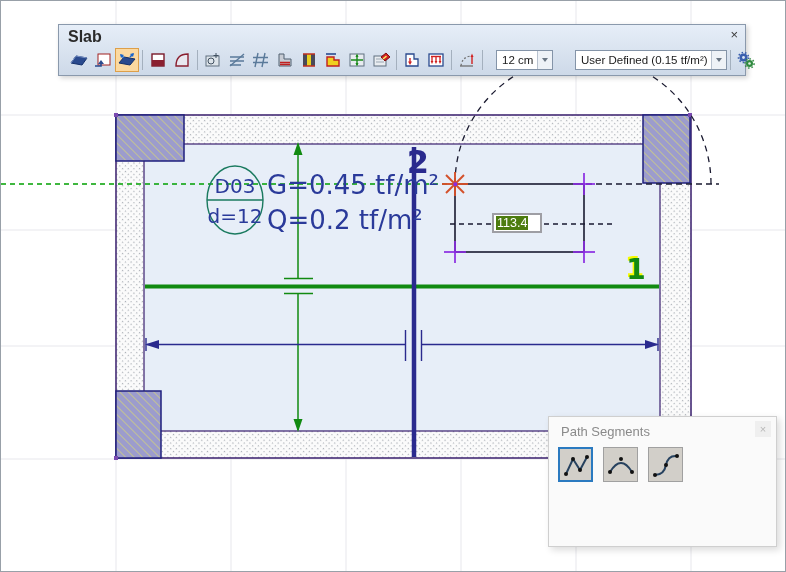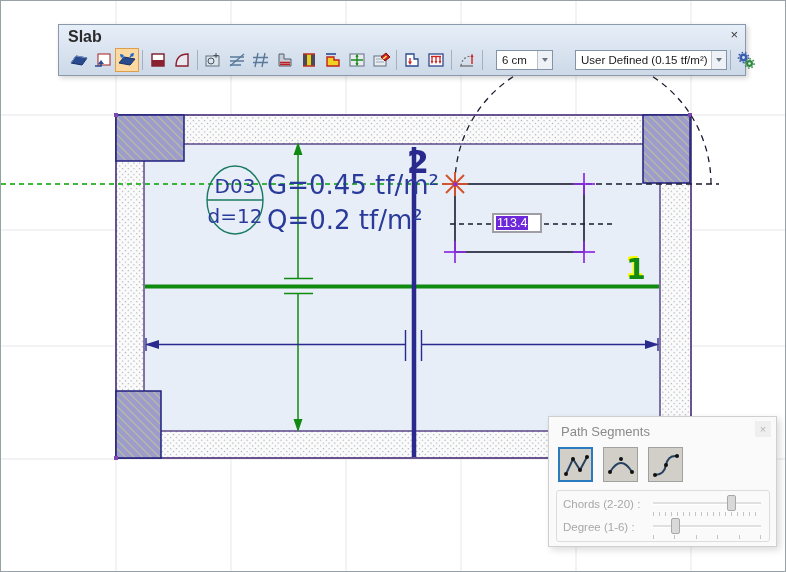--- a/index.html
+++ b/index.html
@@ -4,21 +4,21 @@
 <style>
   html,body{margin:0;padding:0;background:#d8d8d8;font-family:"Liberation Sans",sans-serif;}
   .screen{position:relative;width:786px;height:572px;background:#ffffff;border:1px solid #98a0a8;
           box-sizing:border-box;overflow:hidden;}
   .drawing{position:absolute;left:0;top:0;z-index:1;}
 
   
   .dim-input{position:absolute;left:491px;top:212px;width:50px;height:20px;z-index:6;
              background:#ffffff;border:2px solid #9e9ea4;box-sizing:border-box;
              display:flex;align-items:center;padding-left:2px;}
-  .dim-input .sel{background:#6d28d9;color:#fff;font-size:12.5px;line-height:14px;padding:0 1px;}
+  .dim-input .sel{background:#4d7c0f;color:#fff;font-size:12.5px;line-height:14px;padding:0 1px;}
 
   
   .tbwin{position:absolute;left:57px;top:23px;width:688px;height:52px;z-index:10;
          background:linear-gradient(#e6eef8,#cdd9e8);border:1px solid #8a99ac;
          box-sizing:border-box;box-shadow:2px 2px 5px rgba(0,0,0,.18);}
   .tb-title{position:absolute;left:9px;top:3px;font-size:16px;font-weight:bold;color:#2a2a2a;}
   .tb-close{position:absolute;right:7px;top:2px;font-size:13px;color:#3a3a3a;cursor:default;line-height:15px;}
   .tb-row{position:absolute;left:8px;top:21px;height:27px;display:flex;align-items:center;}
   .tbtn{width:24px;height:24px;display:flex;align-items:center;justify-content:center;
         border:1px solid transparent;box-sizing:border-box;}
@@ -30,21 +30,21 @@
   .combo-btn{width:14px;height:100%;background:#eef2f7;border-left:1px solid #b8c2cf;
              display:flex;align-items:center;justify-content:center;}
   .arrow-down{width:0;height:0;border-left:3.5px solid transparent;border-right:3.5px solid transparent;
               border-top:4px solid #6a7684;}
   .c1{width:57px;margin-left:10px;}
   .c2{width:152px;margin-left:22px;}
 
   
   .panel{position:absolute;left:547px;top:415px;width:229px;height:131px;z-index:9;
          background:#fafafa;border:1px solid #cfcfcf;box-sizing:border-box;
-         box-shadow:3px 3px 7px rgba(0,0,0,.14);}
+         box-shadow:3px 3px 7px rgba(0,0,0,.14);text-align:right;}
   .p-title{position:absolute;left:12px;top:7px;font-size:13px;color:#8a8a8a;}
   .p-close{position:absolute;right:5px;top:4px;width:16px;height:16px;background:#efefef;
            color:#b8b8b8;font-size:11px;display:flex;align-items:center;justify-content:center;}
   .p-btns{position:absolute;left:9px;top:30px;display:flex;}
   .pbtn{width:35px;height:35px;background:#d2cfc9;border:1px solid #a0a0a0;box-sizing:border-box;
         margin-right:10px;display:flex;align-items:center;justify-content:center;}
   .pbtn.sel{border:2px solid #2a7ac0;}
   .p-group{position:absolute;left:7px;top:73px;width:214px;height:52px;border:1px solid #dddddd;
            border-radius:3px;box-sizing:border-box;}
   .p-row{position:absolute;left:6px;right:6px;height:22px;display:flex;align-items:flex-start;}
@@ -298,21 +298,21 @@
         <svg width="20" height="20">
             <path d="M3 16 H16" stroke="#707070" stroke-width="1.3"></path>
             <path d="M4 16 Q5 7 14 6" fill="none" stroke="#707070" stroke-width="1.2" stroke-dasharray="2 2"></path>
             <path d="M15 14 V6" stroke="#d02020" stroke-width="1.4"></path>
             <polygon points="15,3.5 13.5,7 16.5,7" fill="#d02020"></polygon>
           </svg>
       </div>
       <div class="tsep"></div>
 
       <div class="combo c1">
-        <span class="combo-text">6 cm</span>
+        <span class="combo-text">12 cm</span>
         <span class="combo-btn">
             <span class="arrow-down"></span>
           </span>
       </div>
       <div class="combo c2">
         <span class="combo-text">User Defined  (0.15 tf/m²)</span>
         <span class="combo-btn">
             <span class="arrow-down"></span>
           </span>
       </div>
@@ -356,33 +356,15 @@
       <div class="pbtn">
         <svg width="30" height="30">
             <path d="M4 25 Q13 25 15 15 Q17 5 26 6" fill="none" stroke="#27425f" stroke-width="2"></path>
             <circle cx="4" cy="25" r="2" fill="#111"></circle>
             <circle cx="15" cy="15" r="2" fill="#111"></circle>
             <circle cx="26" cy="6" r="2" fill="#111"></circle>
           </svg>
       </div>
     </div>
 
-    <div class="p-group">
-      <div class="p-row r1">
-        <div class="p-label">Chords (2-20) :</div>
-        <div class="sliderzone">
-          <div class="track"></div>
-          <div class="thumb" style="left:71%"></div>
-          <div class="ticks dense"></div>
-        </div>
-      </div>
-      <div class="p-row r2">
-        <div class="p-label">Degree (1-6) :</div>
-        <div class="sliderzone">
-          <div class="track"></div>
-          <div class="thumb" style="left:20%"></div>
-          <div class="ticks sparse"></div>
-        </div>
-      </div>
-    </div>
   </div>
 
 </div>
 
 </body></html>

